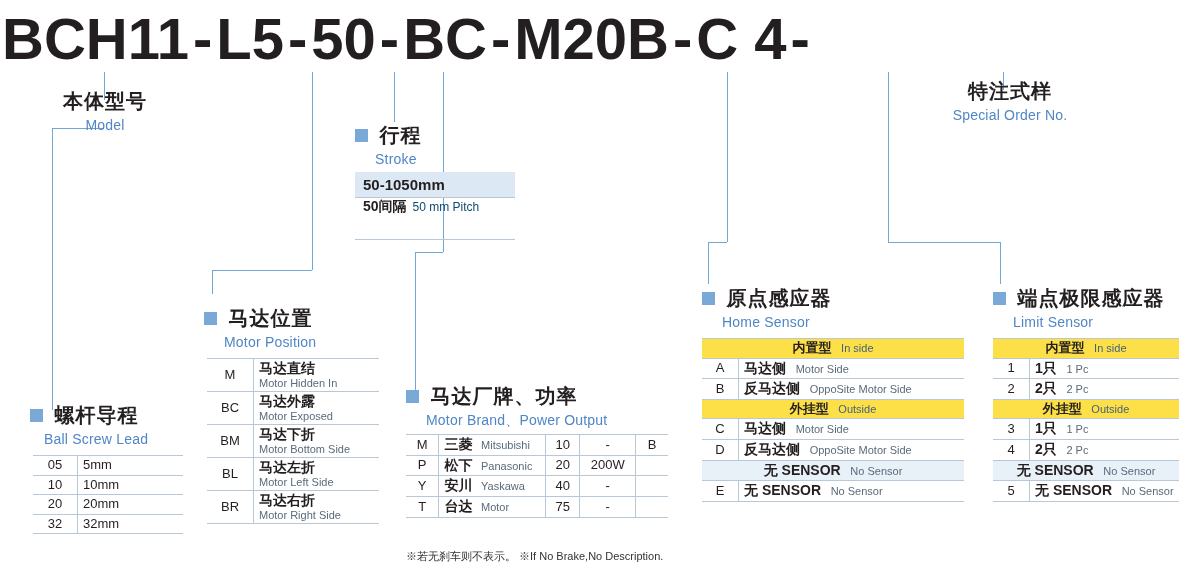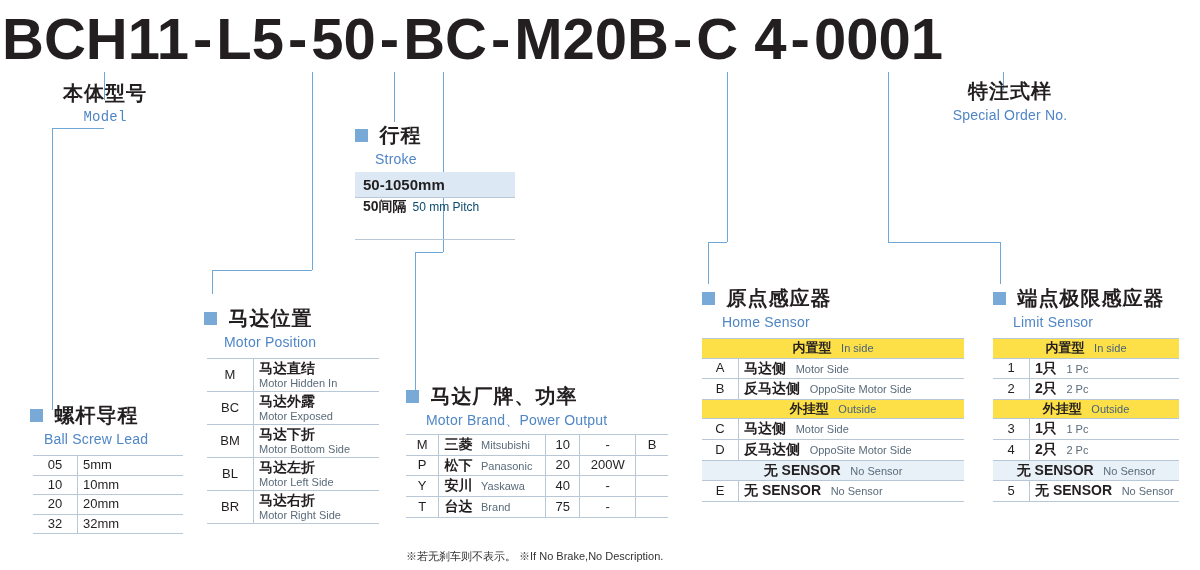--- a/index.html
+++ b/index.html
@@ -69,21 +69,20 @@
   <span class="seg">L5</span>
   <span class="dash">-</span>
   <span class="seg">50</span>
   <span class="dash">-</span>
   <span class="seg">BC</span>
   <span class="dash">-</span>
   <span class="seg">M20B</span>
   <span class="dash">-</span>
   <span class="seg">C 4</span>
   <span class="dash">-</span>
-  <span class="seg">0001</span>
 </div>
 
 <div class="ln lnv" style="left:104px;top:72px;height:28px;"></div>
 <div class="ln lnv" style="left:52px;top:128px;height:282px;"></div>
 <div class="ln lnh" style="left:52px;top:128px;width:52px;"></div>
 
 <div class="ln lnv" style="left:394px;top:72px;height:50px;"></div>
 
 <div class="ln lnv" style="left:312px;top:72px;height:180px;"></div>
 <div class="ln lnh" style="left:212px;top:270px;width:100px;"></div>
@@ -97,21 +96,21 @@
 <div class="ln lnv" style="left:727px;top:72px;height:170px;"></div>
 <div class="ln lnh" style="left:708px;top:242px;width:19px;"></div>
 <div class="ln lnv" style="left:708px;top:242px;height:42px;"></div>
 
 <div class="ln lnv" style="left:888px;top:72px;height:170px;"></div>
 <div class="ln lnh" style="left:888px;top:242px;width:112px;"></div>
 <div class="ln lnv" style="left:1000px;top:242px;height:42px;"></div>
 
 <div class="ln lnv" style="left:1003px;top:72px;height:18px;"></div>
 
-<div class="head center" style="left:20px;top:80px;width:170px;font-family:Liberation Mono, monospace;">
+<div class="head center" style="left:20px;top:88px;width:170px;">
   <span class="cn">本体型号</span>
   <span class="en">Model</span>
 </div>
 
 <div class="head center" style="left:930px;top:78px;width:160px;">
   <span class="cn">特注式样</span>
   <span class="en">Special Order No.</span>
 </div>
 
 <div class="head" style="left:355px;top:122px;">
@@ -248,21 +247,21 @@
       <span class="enin" style="margin-left:5px;">Yaskawa</span>
     </td>
     <td class="code sep">40</td>
     <td class="code sep">-</td>
     <td class="code"></td>
   </tr>
   <tr>
     <td class="code sep">T</td>
     <td class="sep">
       <span class="cn2">台达</span>
-      <span class="enin" style="margin-left:5px;">Brand</span>
+      <span class="enin" style="margin-left:5px;">Motor</span>
     </td>
     <td class="code sep">75</td>
     <td class="code sep">-</td>
     <td class="code"></td>
   </tr>
 </tbody>
   </table>
 <div class="note" style="left:406px;top:549px;">
   <span>※若无刹车则不表示。</span>
   <span>※If No Brake,No Description.</span>

